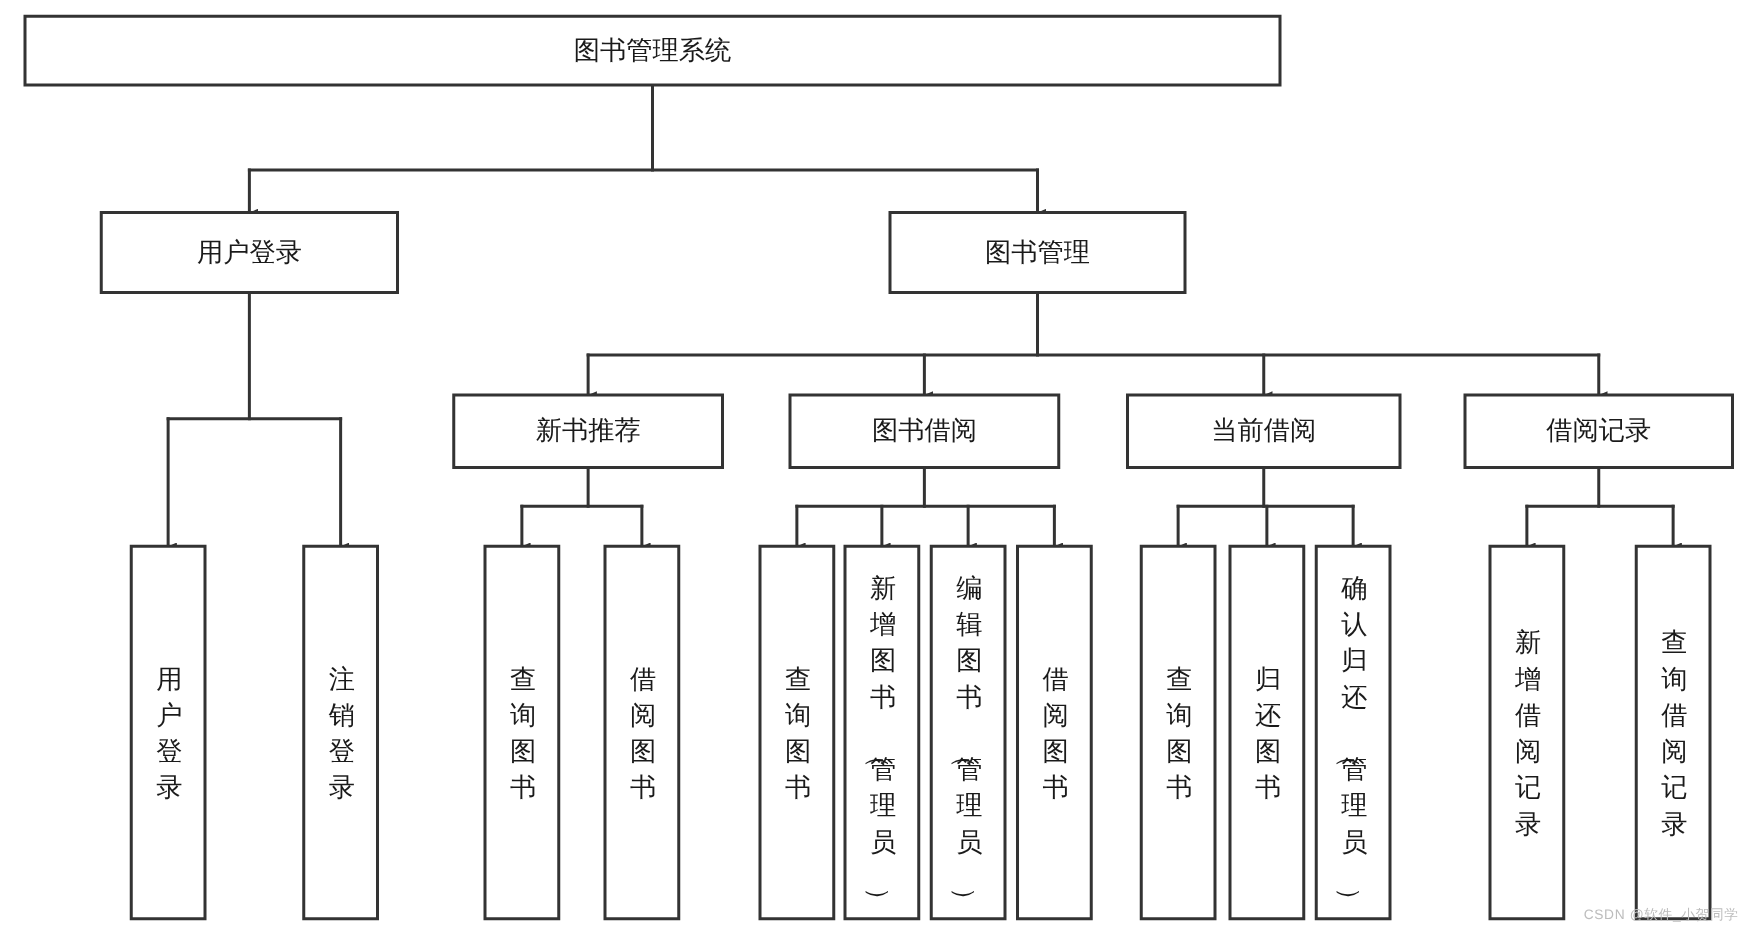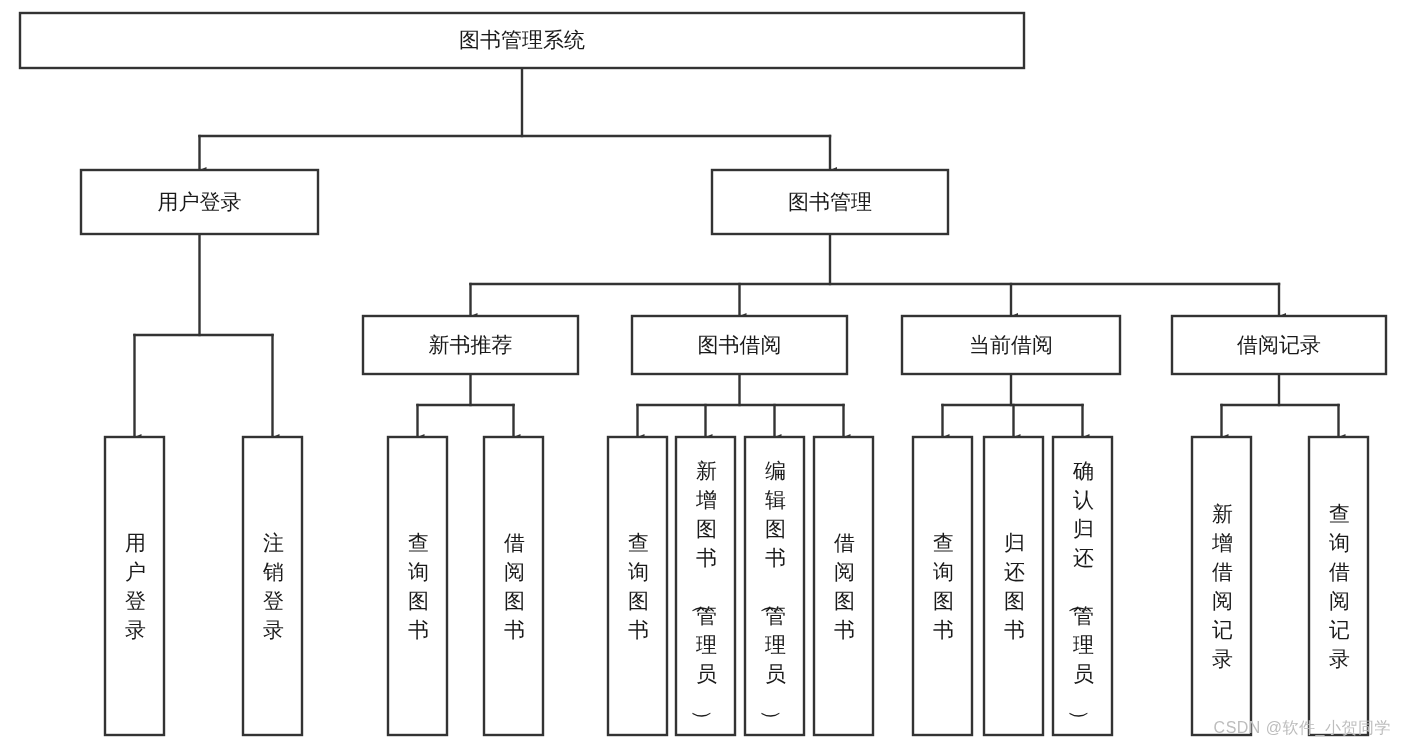--- a/index.html
+++ b/index.html
@@ -51,21 +51,21 @@
     font-family: "Liberation Sans", "DejaVu Sans", sans-serif;
     font-size: 21px;
     fill: #1a1a1a;
     text-anchor: middle;
   }
   .watermark {
     position: absolute;
     right: 14px;
     bottom: 8px;
     font-family: "Liberation Sans", "DejaVu Sans", sans-serif;
-    font-size: 16px;
+    font-size: 11px;
     color: #bdbdbd;
     white-space: nowrap;
     letter-spacing: 0.5px;
   }
 </style>
 </head>
 <body>
 
 <div id="diagram-root">
   <svg id="tree-svg" viewBox="0 0 1405 747">

